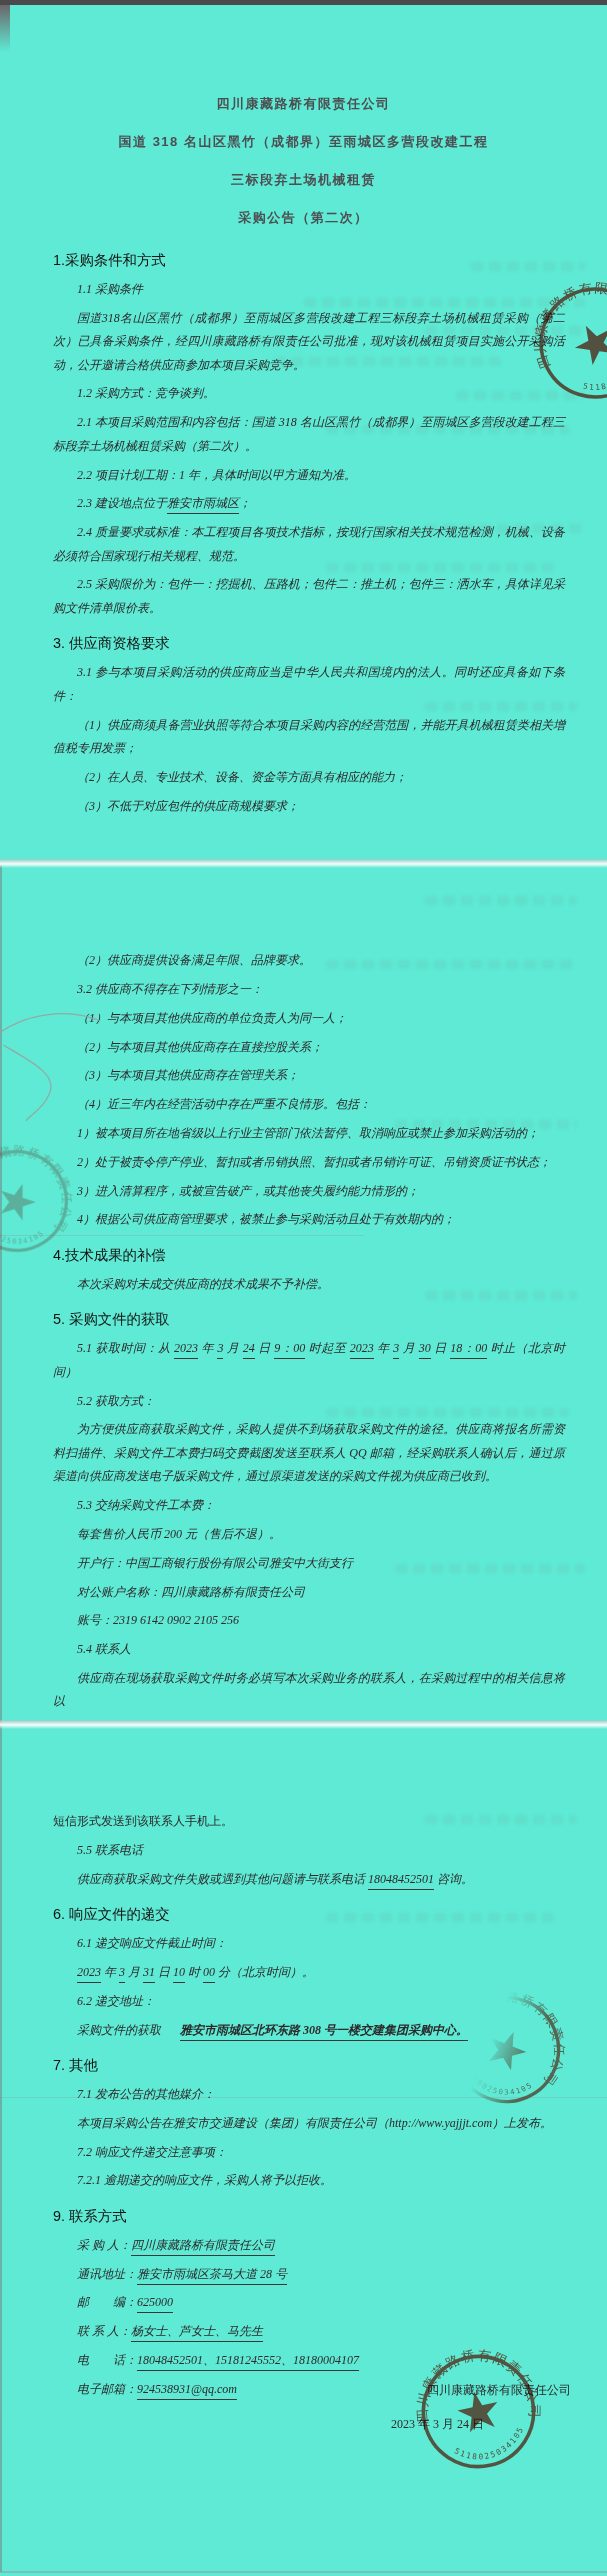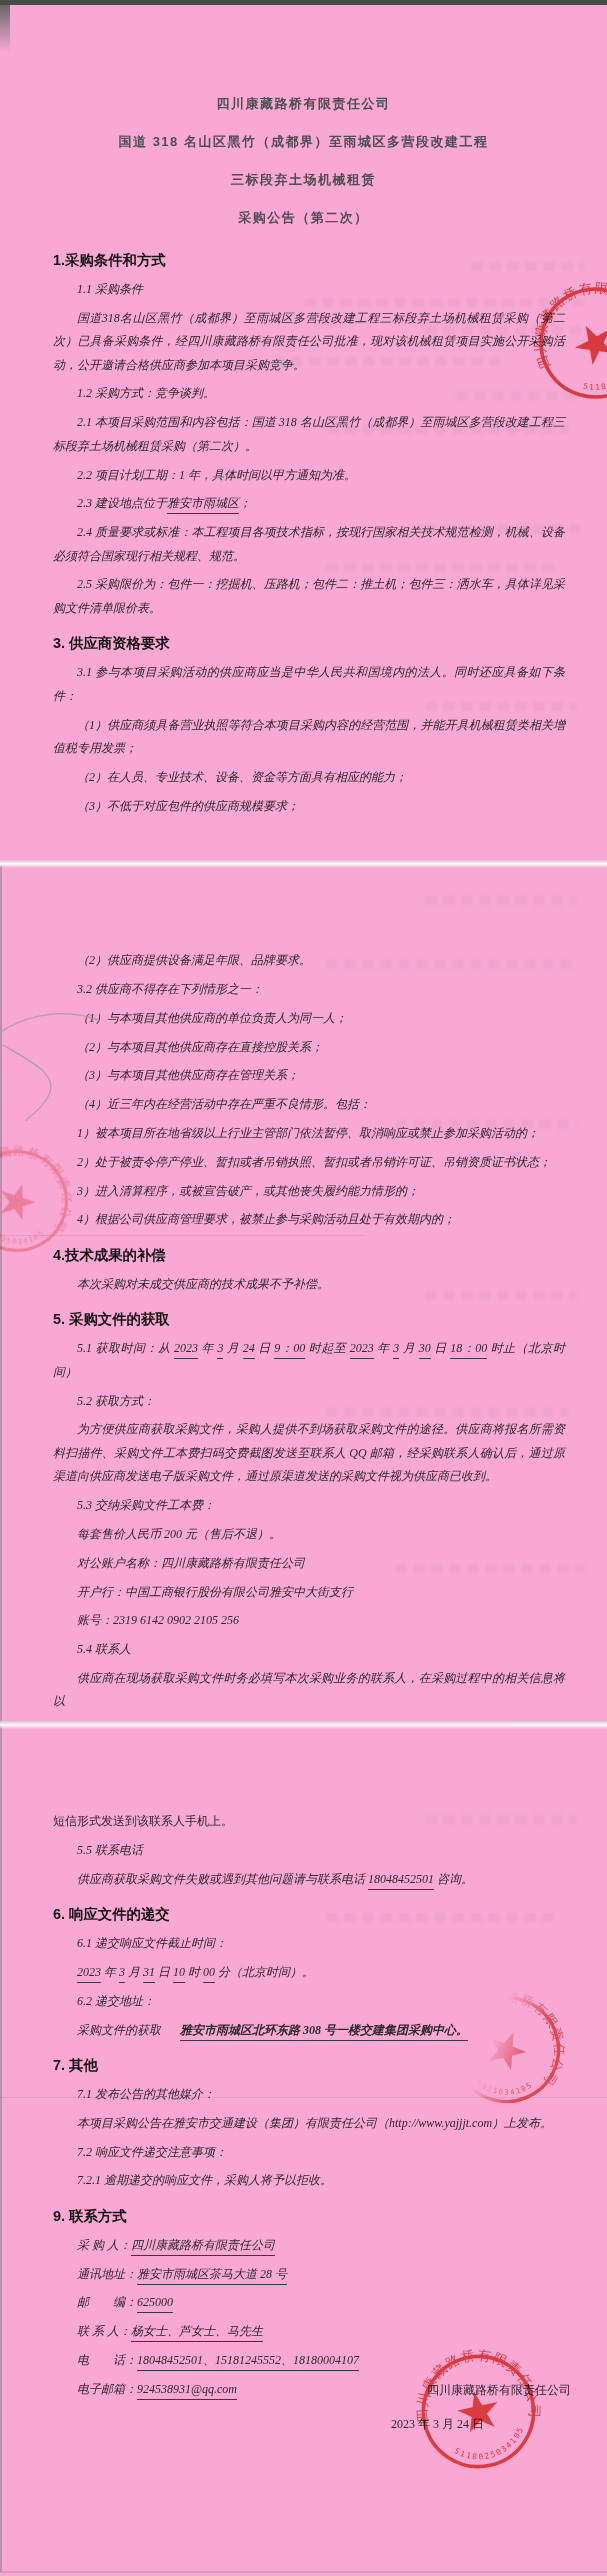--- a/index.html
+++ b/index.html
@@ -1,19 +1,19 @@
 <!DOCTYPE html>
 <html style="font-size:12px"><head>
 <meta charset="utf-8">
 <style>
   html,body{margin:0;padding:0;background:#ffffff;}
   #doc{
     position:relative;
     width:607px;height:2576px;
-    background:#f9a8d4;
+    background:#5eead4;
     overflow:hidden;
     font-family:"Liberation Serif","DejaVu Serif",serif;
     color:#2c292b;
   }
   
   .scan-topbar{position:absolute;left:0;top:0;width:607px;height:4.6px;background:#4b494c;}
   .scan-corner{position:absolute;left:0;top:4.6px;width:10px;height:47px;
     background:linear-gradient(to bottom,#6b676b,rgba(107,103,107,0));}
   .scan-leftedge{position:absolute;left:0;top:865px;width:2.3px;height:1707px;background:rgba(120,110,116,.45);}
   .scan-bottomline{position:absolute;left:0;top:2571px;width:607px;height:1.5px;background:rgba(150,140,146,.4);}
@@ -28,21 +28,21 @@
   
   #titles{margin-top:85px;text-align:center;
     font-family:"Liberation Sans","DejaVu Sans",sans-serif;
     font-weight:600;font-size:13px;line-height:38px;letter-spacing:1.5px;color:#4d4e52;}
   
   .blk{text-align:justify;}
   .p,.pn{font-size:12px;line-height:23.5px;margin-top:5.3px;}
   .p{text-indent:2em;font-style:italic;}
   .pn{text-indent:0;}
   .h{font-family:"Liberation Sans","DejaVu Sans",sans-serif;
-     font-size:14.4px;line-height:25px;font-weight:bold;color:#141414;
+     font-size:14.4px;line-height:25px;font-weight:normal;color:#141414;
      margin-top:10.6px;margin-bottom:2.3px;}
   .u{border-bottom:0.8px solid #3a3738;padding-bottom:3px;}
   .b{font-weight:bold;margin-left:19px;}
   
   .sig-company{position:absolute;right:36px;top:653px;font-size:12px;color:#2c292b;}
   .sig-date{position:absolute;right:123px;top:687px;font-size:12px;color:#2c292b;}
   
   .stamp{position:absolute;mix-blend-mode:multiply;pointer-events:none;}
   .stamp.faint{filter:blur(0.5px);}
   .stamp.fade-left{-webkit-mask-image:linear-gradient(to right,transparent 36%,#000 70%);
@@ -101,22 +101,22 @@
         <div class="blk p"><span>3）进入清算程序，或被宣告破产，或其他丧失履约能力情形的；</span></div>
         <div class="blk p"><span>4）根据公司供应商管理要求，被禁止参与采购活动且处于有效期内的；</span></div>
         <div class="blk h"><span>4.技术成果的补偿</span></div>
         <div class="blk p"><span>本次采购对未成交供应商的技术成果不予补偿。</span></div>
         <div class="blk h"><span>5. 采购文件的获取</span></div>
         <div class="blk p"><span>5.1 获取时间：从 </span><span class="u">2023</span><span> 年 </span><span class="u">3</span><span> 月 </span><span class="u">24</span><span> 日 </span><span class="u">9：00</span><span> 时起至 </span><span class="u">2023</span><span> 年 </span><span class="u">3</span><span> 月 </span><span class="u">30</span><span> 日 </span><span class="u">18：00</span><span> 时止（北京时间）</span></div>
         <div class="blk p"><span>5.2 获取方式：</span></div>
         <div class="blk p"><span>为方便供应商获取采购文件，采购人提供不到场获取采购文件的途径。供应商将报名所需资料扫描件、采购文件工本费扫码交费截图发送至联系人 QQ 邮箱，经采购联系人确认后，通过原渠道向供应商发送电子版采购文件，通过原渠道发送的采购文件视为供应商已收到。</span></div>
         <div class="blk p"><span>5.3 交纳采购文件工本费：</span></div>
         <div class="blk p"><span>每套售价人民币 200 元（售后不退）。</span></div>
+        <div class="blk p"><span>开户行：中国工商银行股份有限公司雅安中大街支行</span></div>
         <div class="blk p"><span>对公账户名称：四川康藏路桥有限责任公司</span></div>
-        <div class="blk p"><span>开户行：中国工商银行股份有限公司雅安中大街支行</span></div>
         <div class="blk p"><span>账号：2319 6142 0902 2105 256</span></div>
         <div class="blk p"><span>5.4 联系人</span></div>
         <div class="blk p"><span>供应商在现场获取采购文件时务必填写本次采购业务的联系人，在采购过程中的相关信息将以</span></div>
       </div>
   </div>
 
   <div class="page" style="top:1729px;height:847px;">
     <div class="content" style="padding-top:76px">
         <div class="blk pn"><span>短信形式发送到该联系人手机上。</span></div>
         <div class="blk p"><span>5.5 联系电话</span></div>

